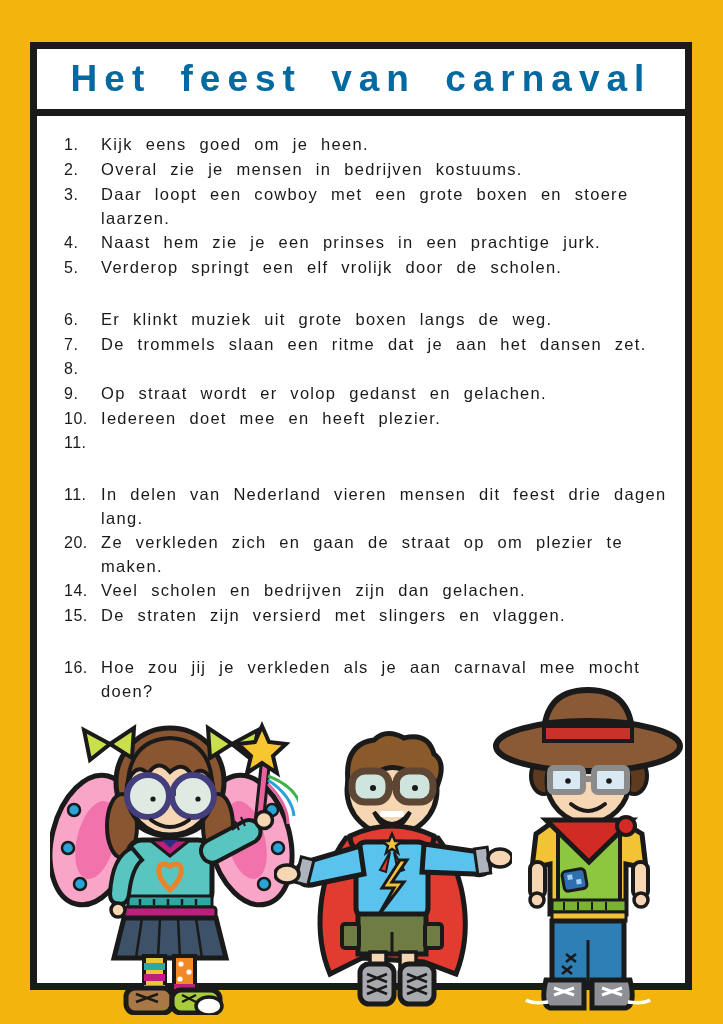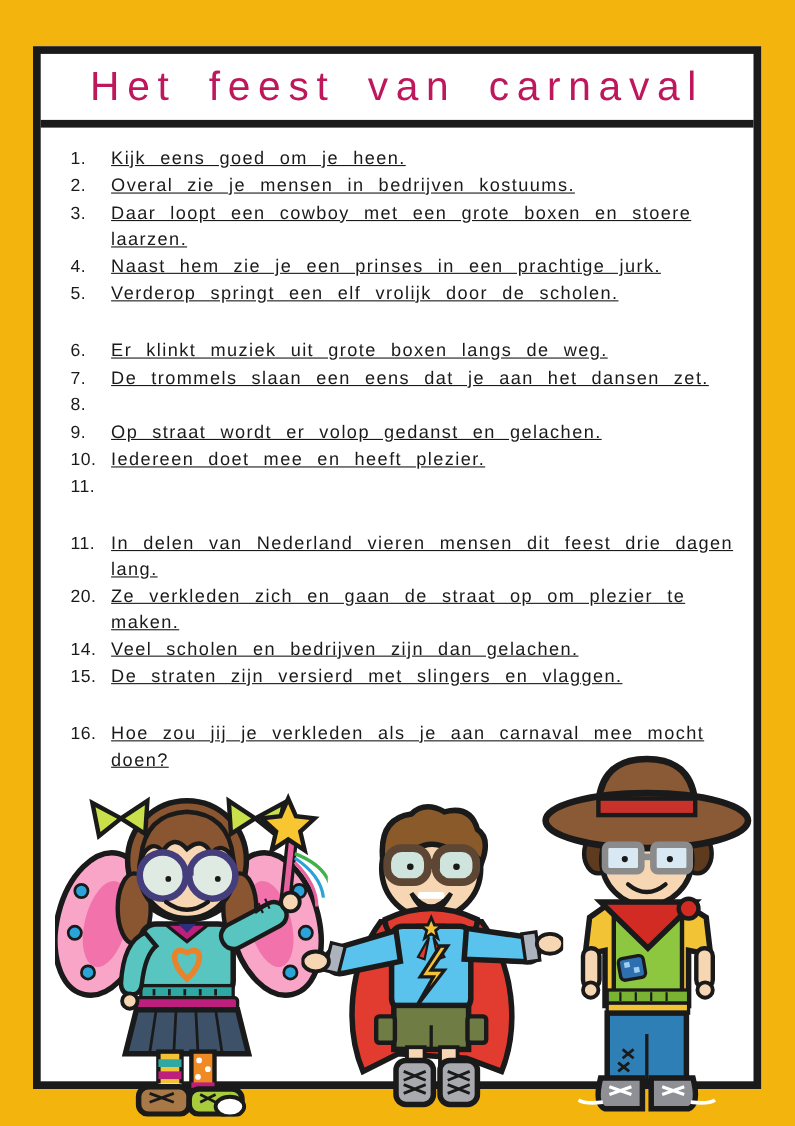--- a/index.html
+++ b/index.html
@@ -13,30 +13,30 @@
   }
   .panel {
     position:absolute; left:30px; top:42px; width:662px; height:948px;
     background:#FFFFFF; border:7px solid #1A1A1A;
   }
   .title-box {
     height:67px; border-bottom:7px solid #1A1A1A;
     display:flex; align-items:center; justify-content:center;
   }
   .title-box h1 {
-    font-size:37px; font-weight:400; letter-spacing:7px; word-spacing:12px;
-    white-space:nowrap; color:#be185d;
+    font-size:37px; font-weight:700; letter-spacing:7px; word-spacing:12px;
+    white-space:nowrap; color:#0369a1;
   }
   .list { padding:16px 16px 0 27px; }
   .row { display:flex; align-items:baseline; line-height:24px; }
   .row .num {
     flex:none; width:37px; font-size:16px; letter-spacing:0.5px;
   }
   .row .txt {
-    font-size:16.5px; letter-spacing:1.3px; word-spacing:7px;text-decoration:underline;
+    font-size:16.5px; letter-spacing:1.3px; word-spacing:7px;
   }
   .gap { margin-top:27px; }
   .kids { position:absolute; left:0; top:0; width:723px; height:1024px; pointer-events:none; }
   .kid { position:absolute; }
   .kid-fairy  { left:50px;  top:700px; }
   .kid-hero   { left:274px; top:726px; }
   .kid-cowboy { left:486px; top:682px; }
 </style>
 </head>
 <body>
@@ -65,21 +65,21 @@
     <div class="row">
         <span class="num">5.</span>
         <span class="txt">Verderop springt een elf vrolijk door de scholen.</span>
       </div>
     <div class="row gap">
         <span class="num">6.</span>
         <span class="txt">Er klinkt muziek uit grote boxen langs de weg.</span>
       </div>
     <div class="row">
         <span class="num">7.</span>
-        <span class="txt">De trommels slaan een eens dat je aan het dansen zet.</span>
+        <span class="txt">De trommels slaan een ritme dat je aan het dansen zet.</span>
       </div>
     <div class="row">
         <span class="num">8.</span>
       </div>
     <div class="row">
         <span class="num">9.</span>
         <span class="txt">Op straat wordt er volop gedanst en gelachen.</span>
       </div>
     <div class="row">
         <span class="num">10.</span>

